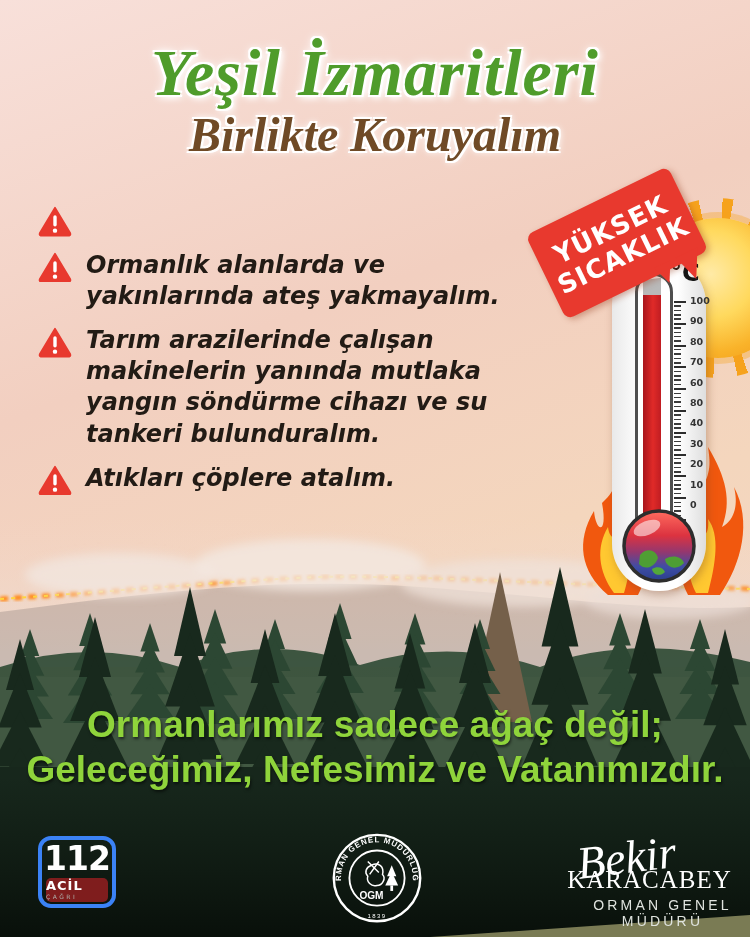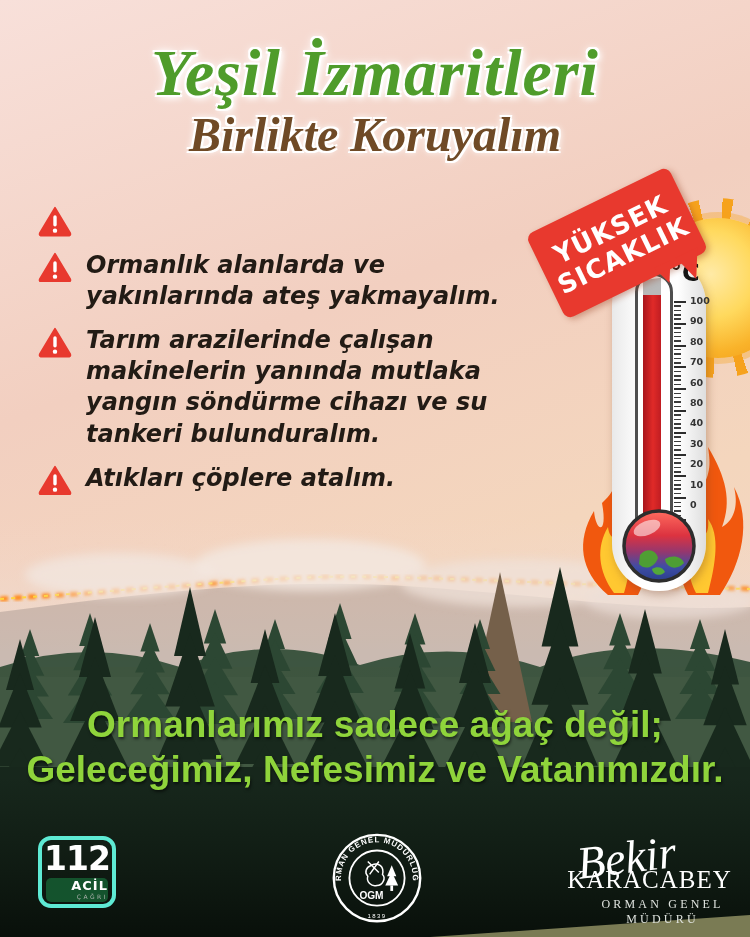--- a/index.html
+++ b/index.html
@@ -61,35 +61,35 @@
       border-left:10px solid transparent;border-right:8px solid transparent;
       border-top:20px solid #e8392e;transform:skew(-8deg);}
   .banner-line{color:#fff;font-weight:bold;font-size:26px;letter-spacing:1px;line-height:1.12;}
   
   .slogan{position:absolute;left:0;top:702px;width:750px;text-align:center;z-index:5;}
   .slogan-line{font-family:"Liberation Sans",sans-serif;font-weight:bold;font-size:37px;
       line-height:1.22;color:#8fd43b;text-shadow:1px 2px 3px rgba(0,0,0,.55);}
   
   .footer{position:absolute;left:0;top:825px;width:750px;height:112px;z-index:5;}
   .badge112{position:absolute;left:38px;top:11px;width:78px;height:72px;
-      border:4px solid #5eead4;border-radius:13px;box-sizing:border-box;
+      border:4px solid #3b82f6;border-radius:13px;box-sizing:border-box;
       display:flex;flex-direction:column;align-items:center;justify-content:flex-start;padding-top:2px;}
   .badge-number{font-family:"DejaVu Sans",sans-serif;font-weight:bold;font-size:33px;
       line-height:1;color:#fff;letter-spacing:-1px;}
-  .badge-acil-box{margin-top:3px;width:62px;background:#14532d;border-radius:5px;
-      text-align:right;padding:1px 0 2px 0;}
+  .badge-acil-box{margin-top:3px;width:62px;background:#7f1d1d;border-radius:5px;
+      text-align:left;padding:1px 0 2px 0;}
   .badge-acil{color:#fff;font-weight:bold;font-size:13px;letter-spacing:1px;line-height:1.1;}
   .badge-cagri{color:#aeb3ae;font-size:6px;letter-spacing:2.5px;line-height:1.2;}
   .ogm{position:absolute;left:331px;top:5px;width:92px;height:98px;}
   .signature{position:absolute;left:552px;top:12px;width:195px;text-align:center;color:#fff;}
   .sig-first{font-family:"Liberation Serif",serif;font-style:italic;font-size:46px;
       line-height:.9;transform:rotate(-7deg);margin-right:46px;}
   .sig-last{font-family:"Liberation Serif",serif;font-size:25px;letter-spacing:1px;
       margin-top:-12px;}
-  .sig-title{font-family:Liberation Serif, serif;font-size:12px;letter-spacing:3.2px;
+  .sig-title{font-family:Liberation Sans, sans-serif;font-size:14px;letter-spacing:3.2px;
       color:#dfe3de;margin-top:3px;margin-left:26px;}
 </style>
 </head>
 <body>
 
 <div class="poster">
 
   <div class="sky"></div>
 
   <svg class="photo" viewBox="0 0 750 420">

